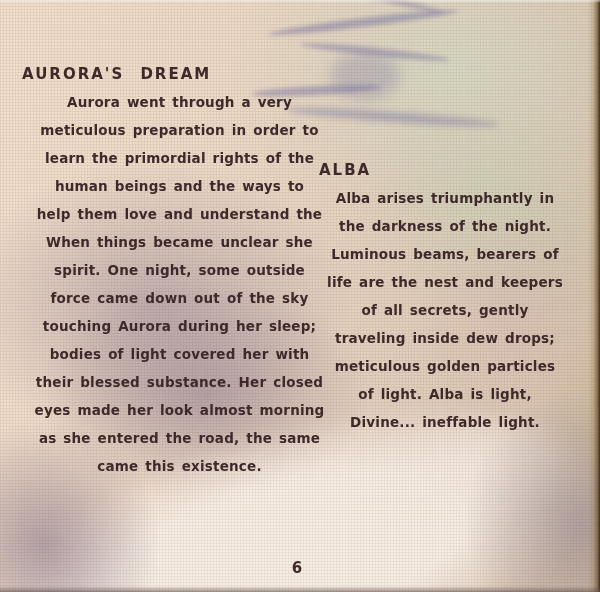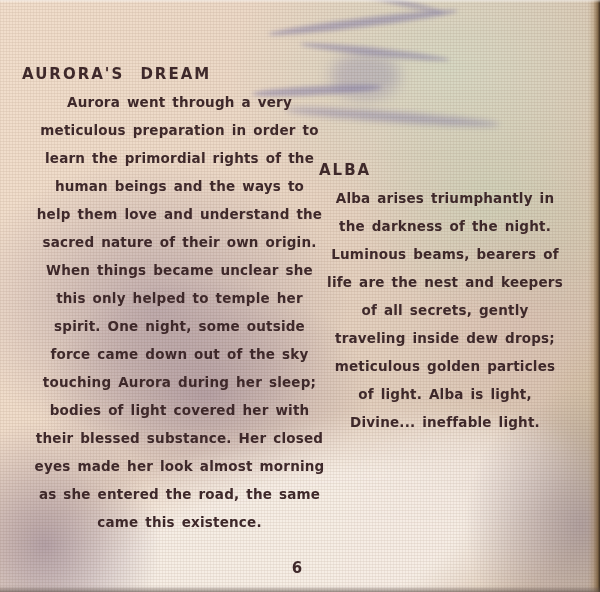--- a/index.html
+++ b/index.html
@@ -89,23 +89,21 @@
     <div class="branch b6"></div>
   </div>
 
   <div class="col col-left">
     <div class="heading">AURORA'S DREAM</div>
     <div class="ln">Aurora went through a very</div>
     <div class="ln">meticulous preparation in order to</div>
     <div class="ln">learn the primordial rights of the</div>
     <div class="ln">human beings and the ways to</div>
     <div class="ln">help them love and understand the</div>
-    <div class="ln">sacred nature of their own origin.</div>
     <div class="ln">When things became unclear she</div>
-    <div class="ln">this only helped to temple her</div>
     <div class="ln">spirit. One night, some outside</div>
     <div class="ln">force came down out of the sky</div>
     <div class="ln">touching Aurora during her sleep;</div>
     <div class="ln">bodies of light covered her with</div>
     <div class="ln">their blessed substance. Her closed</div>
     <div class="ln">eyes made her look almost morning</div>
     <div class="ln">as she entered the road, the same</div>
     <div class="ln">came this existence.</div>
   </div>
 

